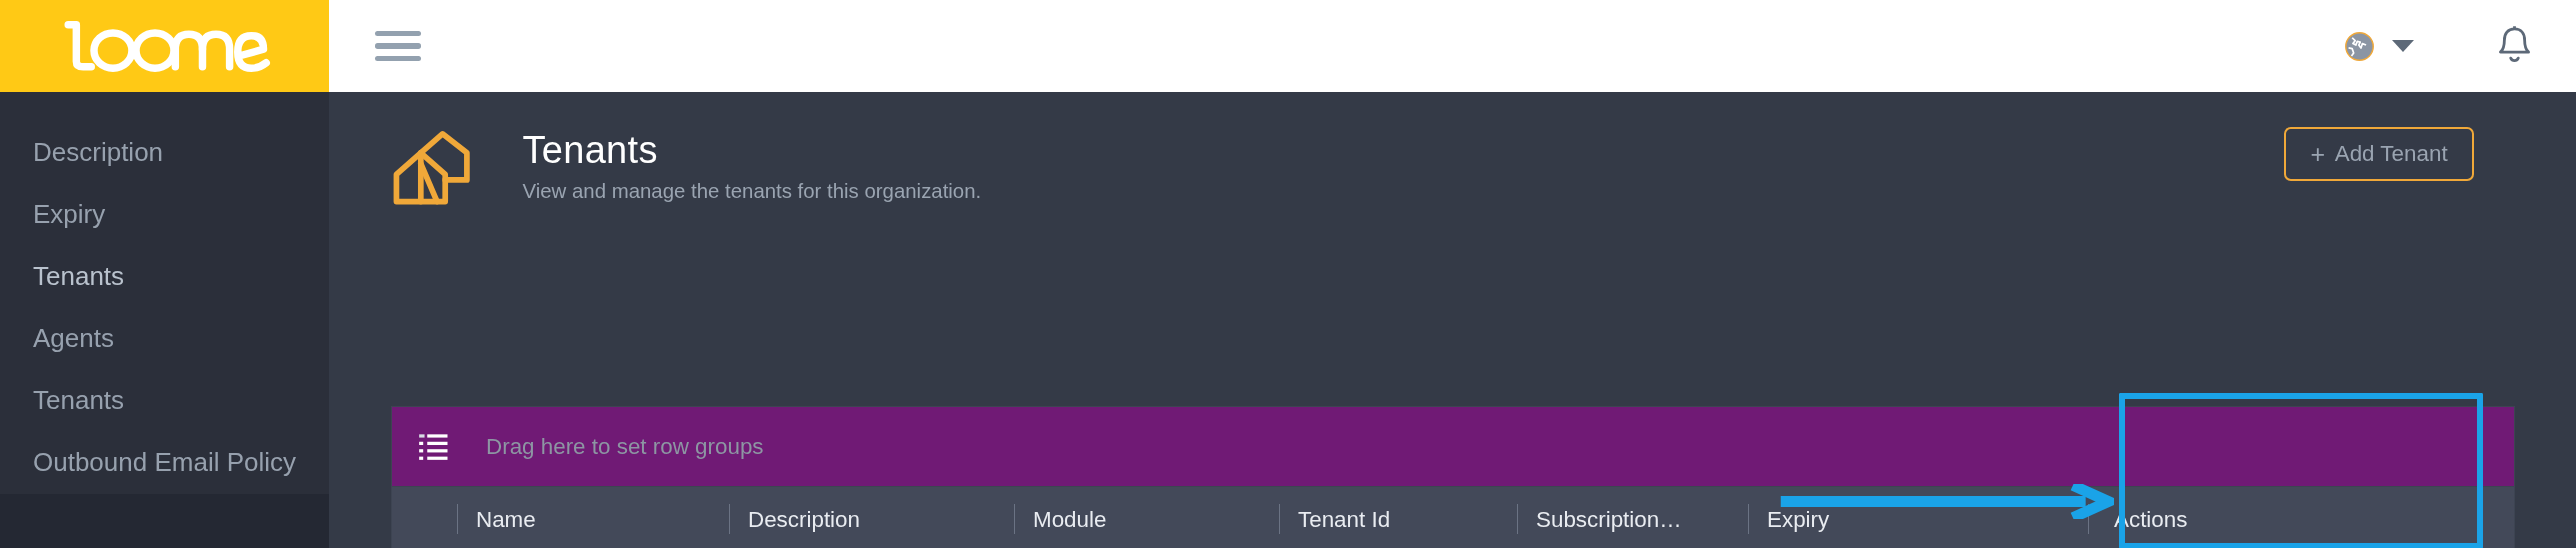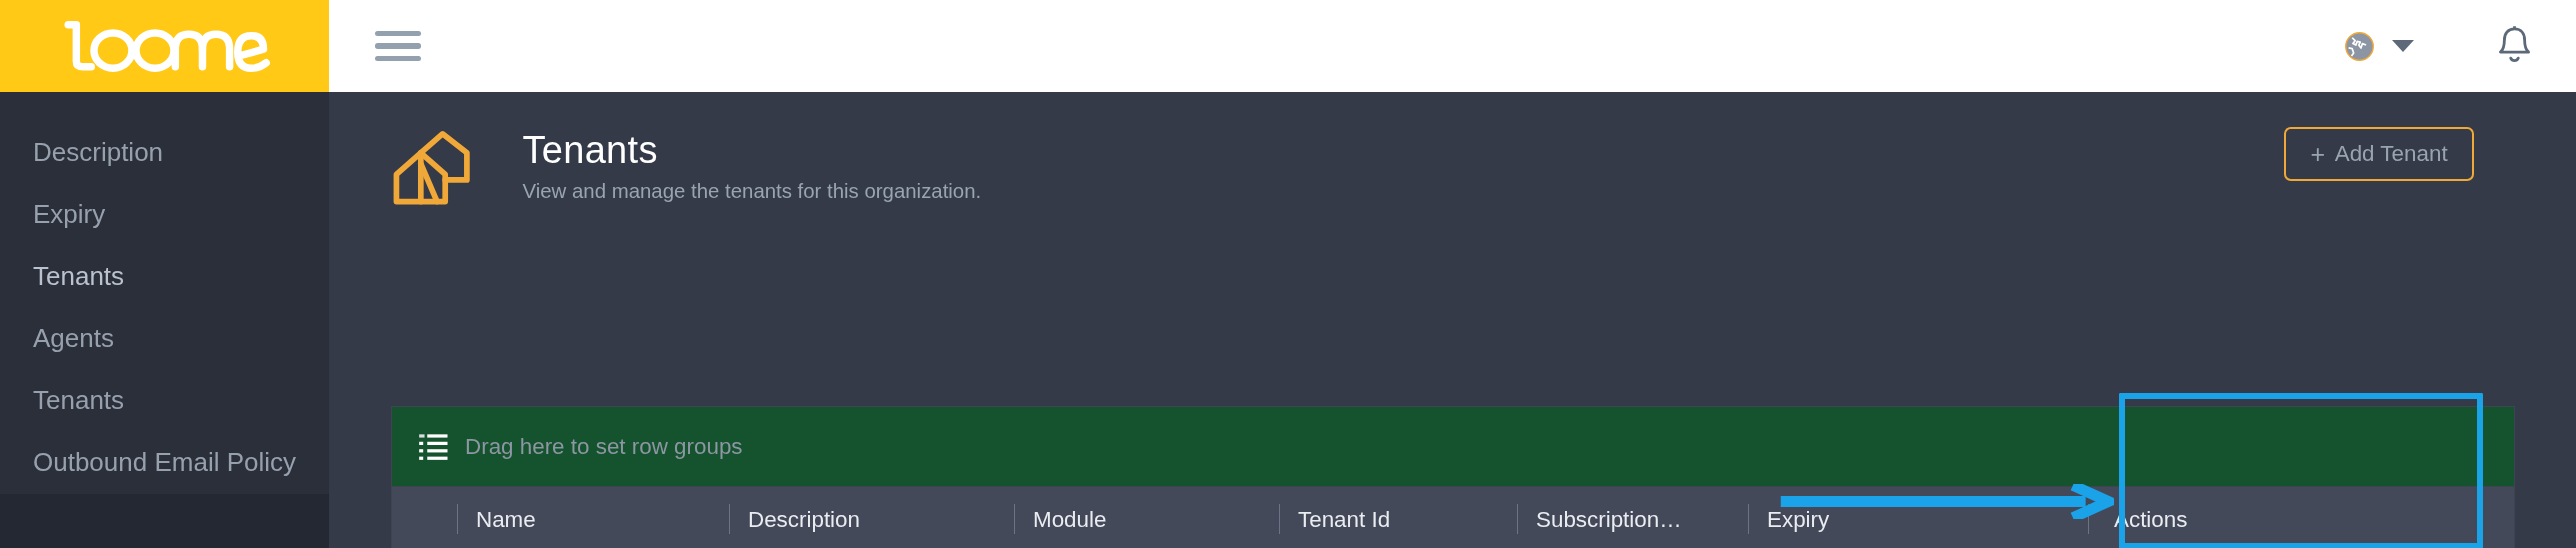--- a/index.html
+++ b/index.html
@@ -104,23 +104,23 @@
 
   
   .grid-panel {
     position: absolute; left: 62px; top: 314px;
     width: 2124px; height: 234px;
     background: #2b2f3a;
     border: 0.7px solid #3d4452;
     overflow: hidden;
   }
   .rowgroup-bar {
-    height: 80px; background: #14532d;
+    height: 80px; background: #701a75;
     display:flex; align-items:center;
-    padding-left: 27px; gap: 16px;
+    padding-left: 27px; gap: 37px;
     border-bottom: 0.7px solid #3d4452;
   }
   .rowgroup-text { color:#8d96a3; font-size: 22.4px; }
 
   .grid-header {
     height: 65px; background: #434959;
     display:flex; align-items:center;
     position: relative;
     border-bottom: 0.7px solid #545b6c;
   }

